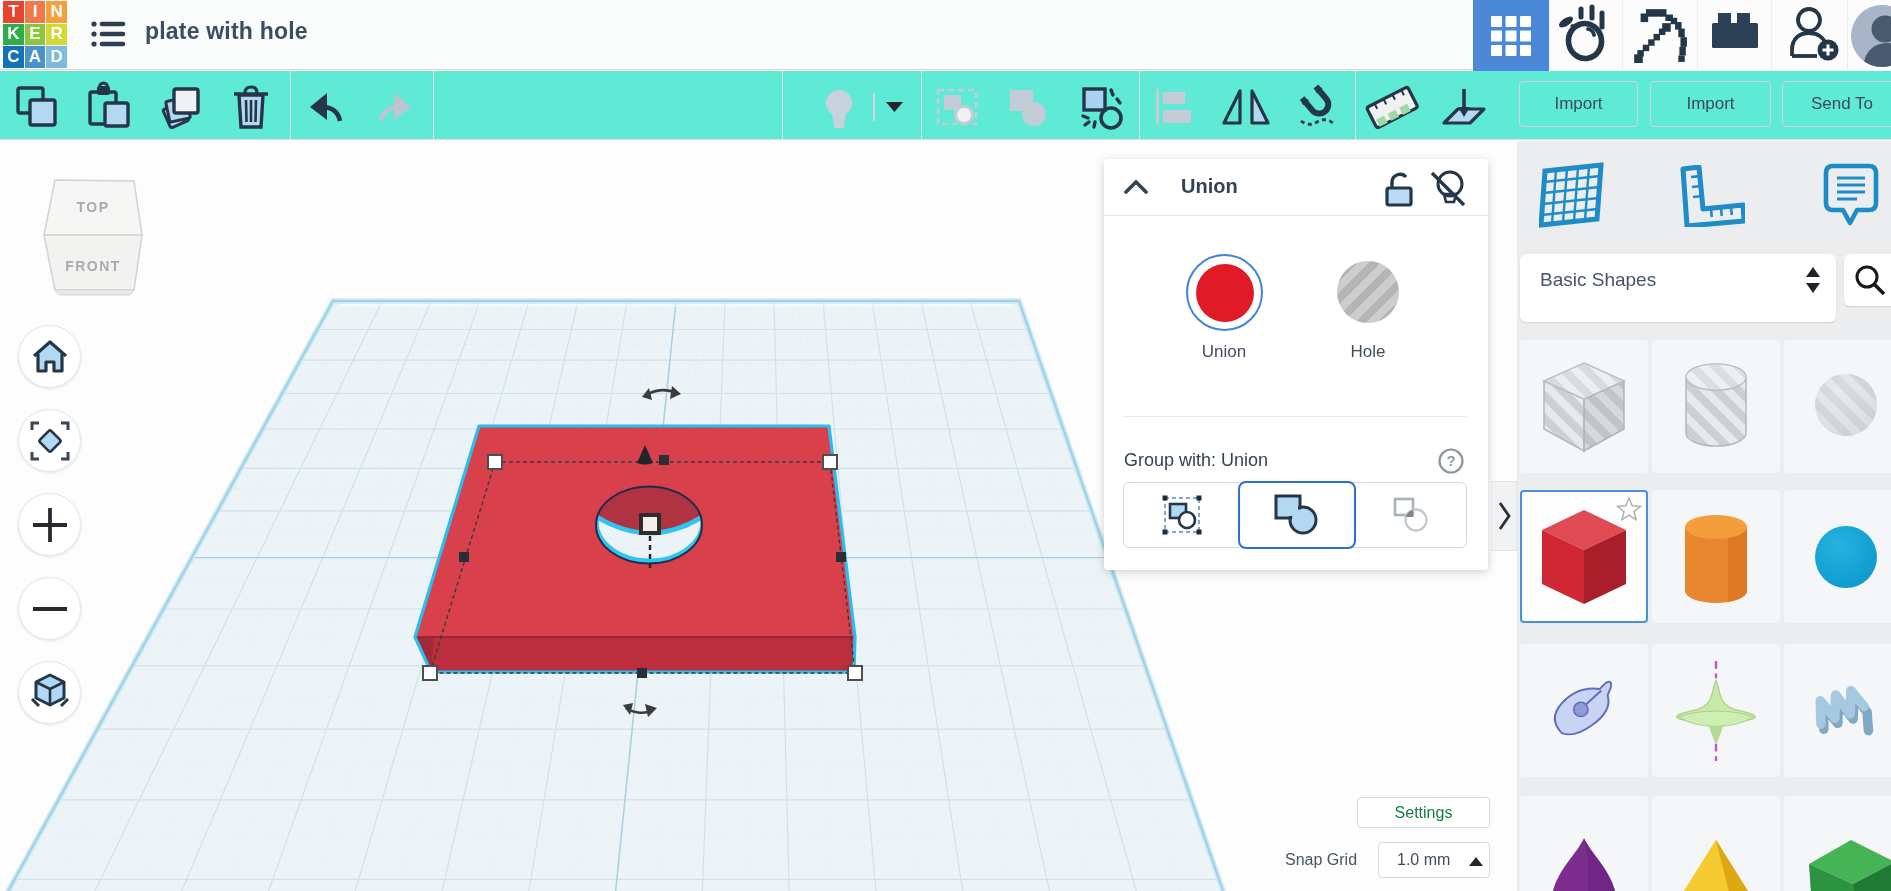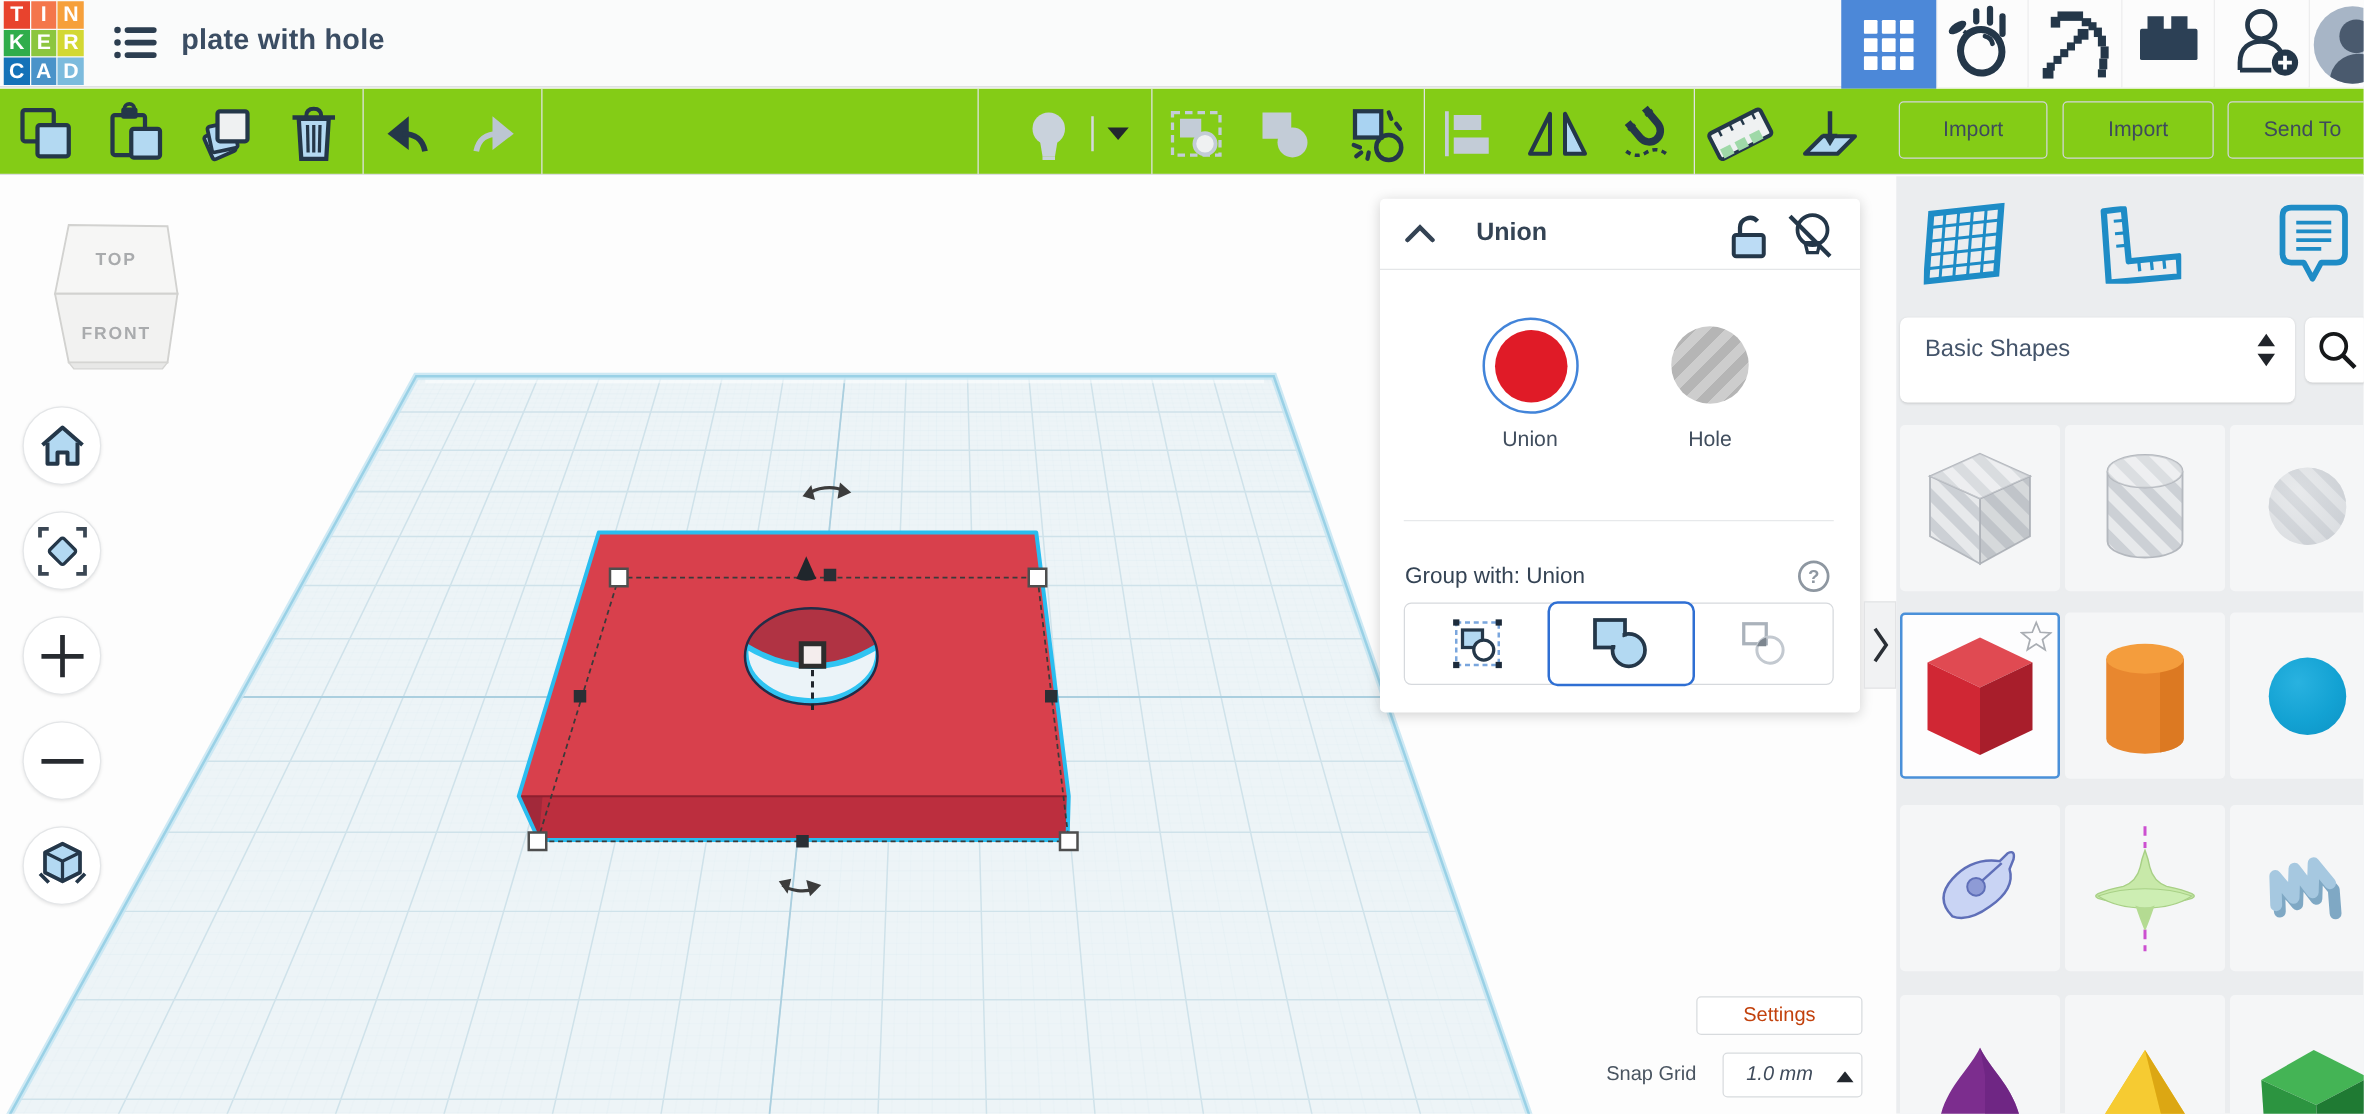--- a/index.html
+++ b/index.html
@@ -7,21 +7,21 @@
 #page { position:relative; width:1891px; height:891px; }
 .abs { position:absolute; }
 
 #topbar { position:absolute; left:0; top:0; width:1891px; height:70px; background:#fafbfb; border-bottom:1px solid #d6d8da; z-index:30; }
 #logo { position:absolute; left:3px; top:1px; width:64px; height:67px; display:grid; grid-template-columns:1fr 1fr 1fr; grid-template-rows:1fr 1fr 1fr; gap:1px; }
 #logo div { display:flex; align-items:center; justify-content:center; color:#fff; font-weight:700; font-size:17px; }
 #title { position:absolute; left:145px; top:18px; font-size:23px; font-weight:600; color:#3b4d63; letter-spacing:0.2px; }
 .topcell { position:absolute; top:0; height:70px; border-left:1px solid #ededee; background:#fcfcfc; display:flex; align-items:center; justify-content:center; }
 #bluebtn { position:absolute; left:1473px; top:0; width:76px; height:71px; background:#4c88d8; display:flex; align-items:center; justify-content:center; z-index:2; }
 
-#toolbar { position:absolute; left:0; top:71px; width:1891px; height:69px; background:#84cc16; border-bottom:1px solid #dcdee0; z-index:30; }
+#toolbar { position:absolute; left:0; top:71px; width:1891px; height:69px; background:#5eead4; border-bottom:1px solid #dcdee0; z-index:30; }
 .tsep { position:absolute; top:0; width:1px; height:69px; background:#e0e2e4; }
 .tbtn { position:absolute; top:10px; height:46px; border:1px solid #d2d5d9; border-radius:4px; color:#3e4b5c; font-size:17px; display:flex; align-items:center; justify-content:center; }
 
 .circbtn { position:absolute; left:18px; width:63px; height:63px; border-radius:50%; background:#fff; border:1px solid #e4e6e8; box-shadow:0 1px 3px rgba(0,0,0,0.10); display:flex; align-items:center; justify-content:center; z-index:10; }
 
 #upanel { position:absolute; left:1104px; top:159px; width:384px; height:411px; background:#fff; border-radius:4px; box-shadow:0 2px 10px rgba(0,0,0,0.18); z-index:20; }
 #uhead { position:relative; height:57px; border-bottom:1px solid #e4e6e8;text-align:right; }
 #uhead .t { position:absolute; left:77px; top:16px; font-size:20px; font-weight:700; color:#344354; }
 .optlabel { position:absolute; width:120px; text-align:center; font-size:17px; color:#414e5e; }
 #gtype { position:absolute; left:20px; top:291px; font-size:18px; color:#344354; font-weight:400; }
@@ -30,23 +30,23 @@
 #gsel { position:absolute; left:114px; top:-2px; width:118px; height:68px; border:2px solid #2f6fd3; border-radius:8px; background:#fff; display:flex; align-items:center; justify-content:center; }
 #chevtab { position:absolute; left:1491px; top:481px; width:26px; height:70px; background:#f1f2f3; border:1px solid #e2e3e5; display:flex; align-items:center; justify-content:center; z-index:21; }
 
 #sidebar { position:absolute; left:1517px; top:141px; width:374px; height:750px; background:#ebedef; z-index:25; }
 #shapesel { position:absolute; left:3px; top:113px; width:316px; height:68px; background:#fff; border-radius:6px; box-shadow:0 1px 2px rgba(0,0,0,0.12); }
 #shapesel .lab { position:absolute; left:20px; top:15px; font-size:19px; color:#44546a; }
 #searchtile { position:absolute; left:327px; top:113px; width:52px; height:52px; background:#fff; border-radius:6px; box-shadow:0 1px 2px rgba(0,0,0,0.12); display:flex; align-items:center; justify-content:center; }
 .tile { position:absolute; width:128px; height:133px; background:#f5f6f7; border-radius:4px; display:flex; align-items:center; justify-content:center; }
 #seltile { border:2px solid #4a90d9; background:#fdfdfe; }
 
-#settingsbtn { position:absolute; left:1357px; top:797px; width:133px; height:31px; background:#fff; border:1px solid #d8dbde; border-radius:4px; color:#c2410c; font-size:16px; display:flex; align-items:center; justify-content:center; z-index:10; }
+#settingsbtn { position:absolute; left:1357px; top:797px; width:133px; height:31px; background:#fff; border:1px solid #d8dbde; border-radius:4px; color:#15803d; font-size:16px; display:flex; align-items:center; justify-content:center; z-index:10; }
 #snaplab { position:absolute; left:1285px; top:851px; font-size:16px; color:#4a5561; z-index:10; }
-#snapdd { position:absolute; left:1378px; top:842px; width:112px; height:36px; background:#fff; border:1px solid #d8dbde; border-radius:4px; z-index:10; display:flex; align-items:center; color:#3f4b5b; font-size:16px;font-style:italic; }
+#snapdd { position:absolute; left:1378px; top:842px; width:112px; height:36px; background:#fff; border:1px solid #d8dbde; border-radius:4px; z-index:10; display:flex; align-items:center; color:#3f4b5b; font-size:16px; }
 </style>
 </head>
 <body>
 <div id="page">
 <svg class="abs" style="left:0;top:0;z-index:1" width="1891" height="891" viewBox="0 0 1891 891">
 <polygon points="333.0,301.0 1019.0,301.0 1286.0,1073.0 -92.0,1073.0" fill="#edf4f7"></polygon>
 <line x1="339.1" y1="301.0" x2="-79.7" y2="1073.0" stroke="#d9e9f0" stroke-width="1" opacity="0.13"></line>
 <line x1="345.2" y1="301.0" x2="-67.4" y2="1073.0" stroke="#d9e9f0" stroke-width="1" opacity="0.13"></line>
 <line x1="351.4" y1="301.0" x2="-55.1" y2="1073.0" stroke="#d9e9f0" stroke-width="1" opacity="0.13"></line>
 <line x1="357.5" y1="301.0" x2="-42.8" y2="1073.0" stroke="#d9e9f0" stroke-width="1" opacity="0.26"></line>

